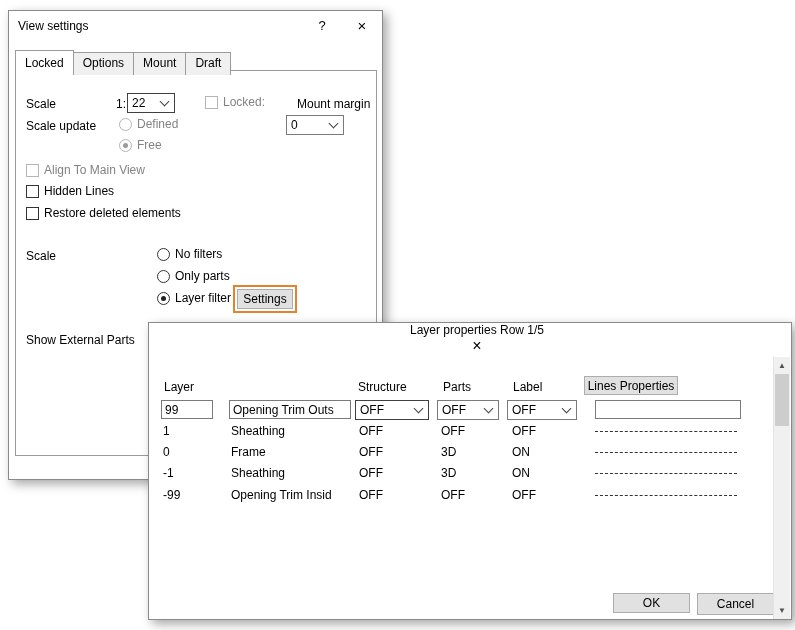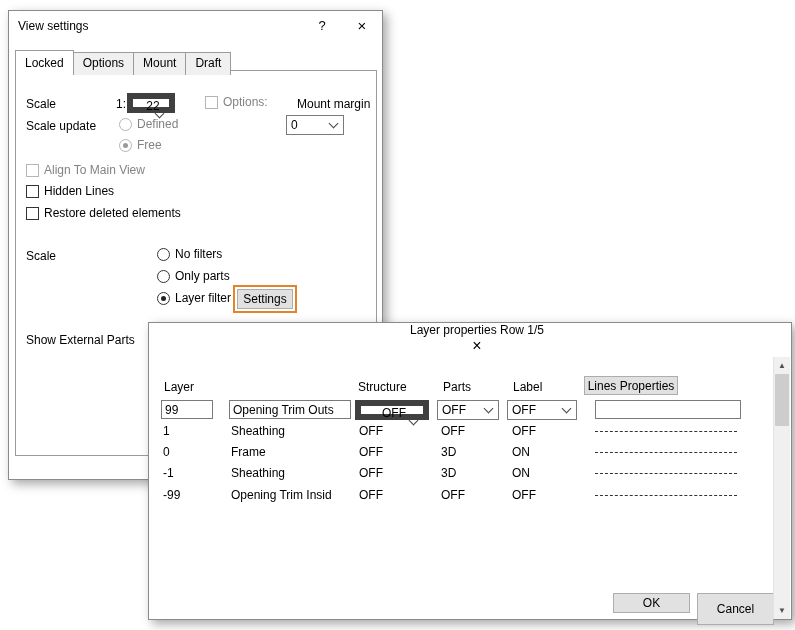--- a/index.html
+++ b/index.html
@@ -58,21 +58,21 @@
   .radio.disabled { border-color: #b5b5b5; }
   .radio.checked::after {
     content: ""; position: absolute; left: 3px; top: 3px; width: 5px; height: 5px;
     border-radius: 50%; background: #222;
   }
   .radio.disabled.checked::after { background: #9a9a9a; }
   .combo {
     position: absolute; height: 20px; background: #fff; border: 1px solid #7a7a7a;
     display: flex; align-items: center; padding-left: 4px; z-index: 5;
   }
-  .combo.focused { border: 6px solid #404040; flex-direction: column; }
+  .combo.focused { border: 1px solid #404040; }
   .chev {
     width: 7px; height: 7px; border-right: 1px solid #444; border-bottom: 1px solid #444;
     transform: rotate(45deg); margin: -3px 6px 0 auto; flex: 0 0 auto;
   }
   .textbox {
     position: absolute; height: 19px; background: #fff; border: 1px solid #7a7a7a;
     font-family: "Liberation Sans", sans-serif; font-size: 12px; padding: 0 3px;
     z-index: 5;
   }
   .btn {
@@ -121,21 +121,21 @@
   <div class="tabframe"></div>
 
   <span class="abs lbl" style="left:17px; top:86px;">Scale</span>
   <span class="abs lbl" style="left:107px; top:86px;">1:</span>
   <div class="combo focused" style="left:118px; top:82px; width:48px;">
     <span>22</span>
     <span class="chev"></span>
   </div>
   <div class="abs ctl-row" style="left:196px; top:84px;">
     <span class="checkbox disabled"></span>
-    <span class="lbl dis">Options:</span>
+    <span class="lbl dis">Locked:</span>
   </div>
   <span class="abs lbl" style="left:288px; top:86px;">Mount margin</span>
 
   <span class="abs lbl" style="left:17px; top:108px;">Scale update</span>
   <div class="abs ctl-row" style="left:110px; top:106px;">
     <span class="radio disabled"></span>
     <span class="lbl dis">Defined</span>
   </div>
   <div class="combo" style="left:277px; top:104px; width:58px;">
     <span>0</span>
@@ -239,21 +239,21 @@
   <div>
     <span class="cell" style="left:14px; top:165px;text-align:right;">-99</span>
     <span class="cell" style="left:82px; top:165px;">Opening Trim Insid</span>
     <span class="cell" style="left:210px; top:165px;">OFF</span>
     <span class="cell" style="left:292px; top:165px;">OFF</span>
     <span class="cell" style="left:363px; top:165px;">OFF</span>
     <span class="dashline" style="left:446px; top:172px;"></span>
   </div>
 
   <div class="btn" style="left:464px; top:270px; width:77px; height:20px;">OK</div>
-  <div class="btn" style="left:548px; top:270px; width:77px; height:32px;">Cancel</div>
+  <div class="btn" style="left:548px; top:270px; width:77px; height:22px;">Cancel</div>
 
   <div class="scrollbar" style="right:1px; top:34px; height:262px;">
     <div class="sb-arrow">▲</div>
     <div class="sb-track">
       <div class="sb-thumb"></div>
     </div>
     <div class="sb-arrow">▼</div>
   </div>
 </div>
 

